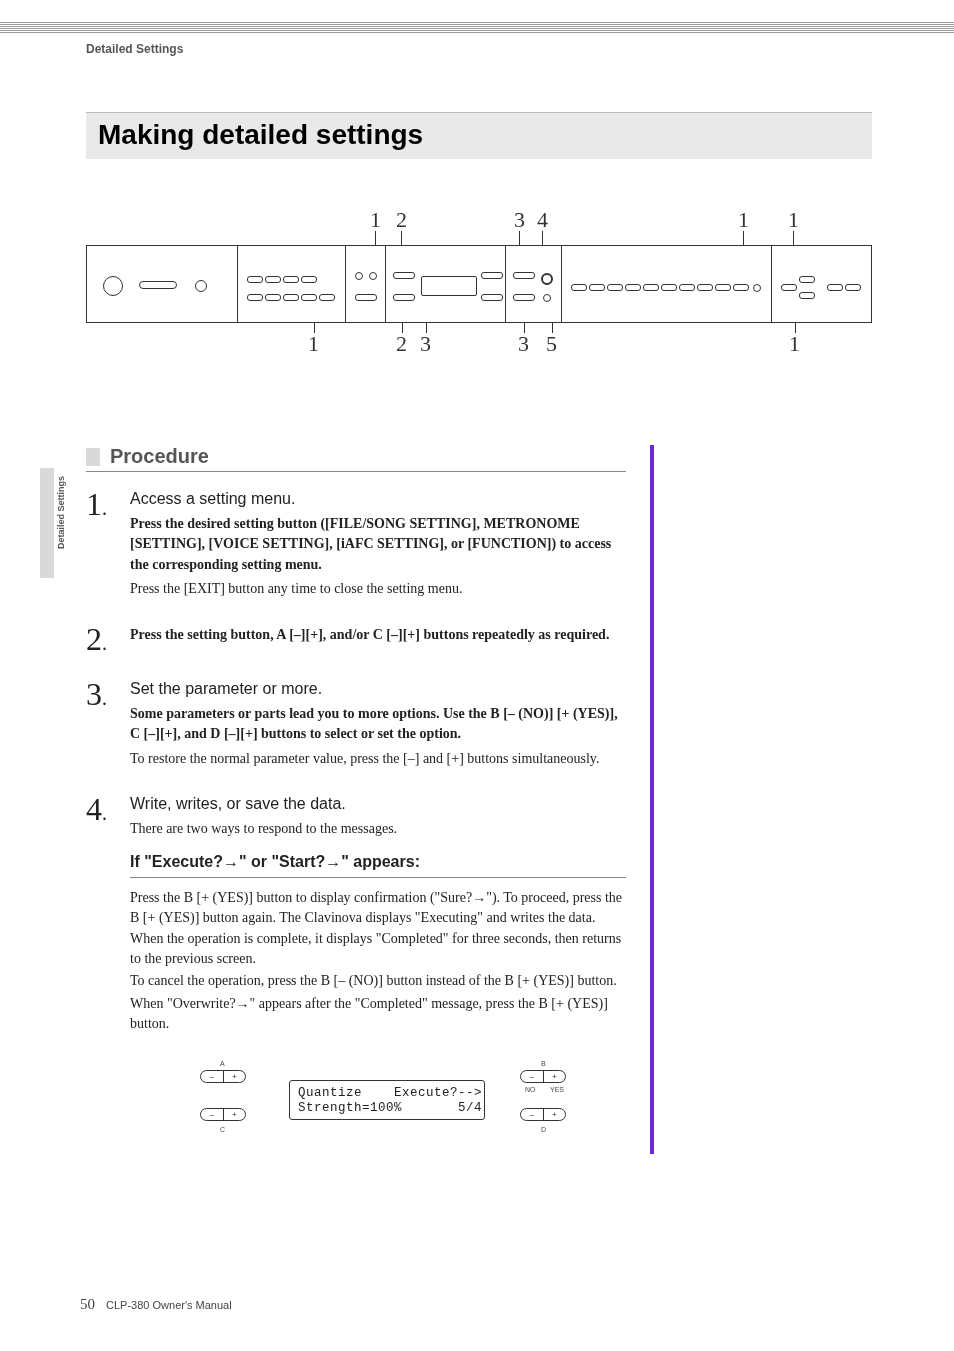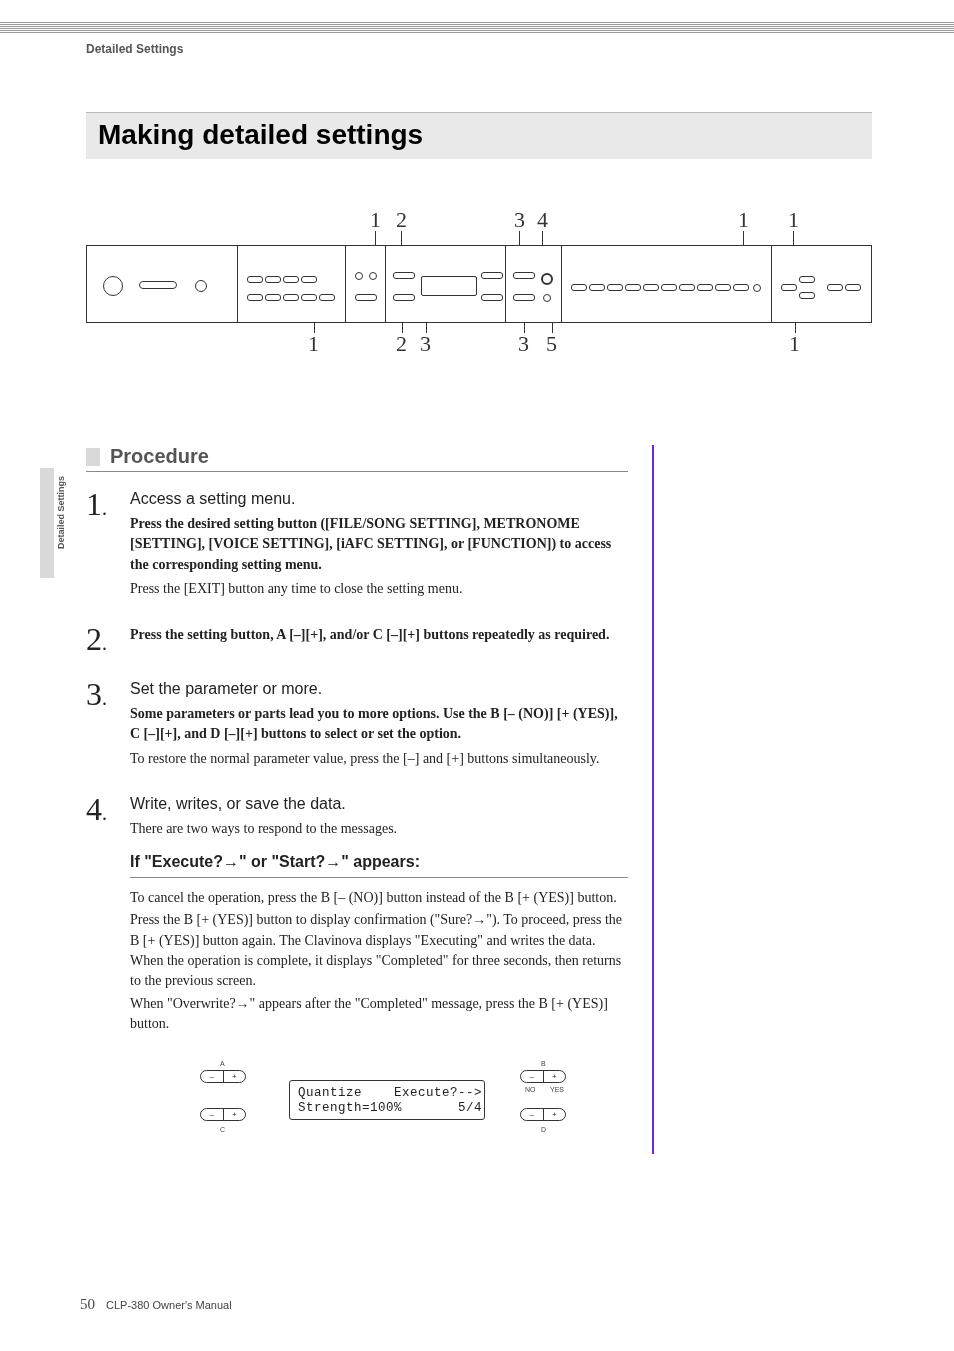--- a/index.html
+++ b/index.html
@@ -112,21 +112,21 @@
   }
 
   
   .body-cols {
     display: grid;
     grid-template-columns: 568px 1fr;
     margin-top: 58px;
   }
   .col-left {
     padding-right: 24px;
-    border-right: 2px solid #6d28d9;
+    border-right: 4px solid #6d28d9;
   }
   .proc-head {
     border-bottom: 1px solid #888;
     padding-bottom: 3px;
     margin-bottom: 18px;
     display: flex;
     align-items: center;
   }
   .proc-head .sq {
     width: 14px; height: 18px;
@@ -385,22 +385,22 @@
       <div class="step" style="margin-bottom:10px">
         <div class="num"><span>4</span><span class="dot">.</span></div>
         <div>
           <h3>Write, writes, or save the data.</h3>
           <p class="light-body">There are two ways to respond to the messages.</p>
         </div>
       </div>
 
       <h4 class="sub-heading">If "Execute?→" or "Start?→" appears:</h4>
       <hr class="hr-thin">
+      <p class="para">Press the B [+ (YES)] button to display confirmation ("Sure?→"). To proceed, press the B [+ (YES)] button again. The Clavinova displays "Executing" and writes the data. When the operation is complete, it displays "Completed" for three seconds, then returns to the previous screen.</p>
       <p class="para">To cancel the operation, press the B [– (NO)] button instead of the B [+ (YES)] button.</p>
-      <p class="para">Press the B [+ (YES)] button to display confirmation ("Sure?→"). To proceed, press the B [+ (YES)] button again. The Clavinova displays "Executing" and writes the data. When the operation is complete, it displays "Completed" for three seconds, then returns to the previous screen.</p>
       <p class="para">When "Overwrite?→" appears after the "Completed" message, press the B [+ (YES)] button.</p>
 
       <div class="lcd-wrap">
         <span class="ab-label" style="left:38px; top:4px">A</span>
         <div class="ab-btn" style="left:18px; top:14px"></div>
         <div class="ab-btn" style="left:18px; top:52px"></div>
         <span class="ab-label" style="left:38px; top:70px">C</span>
 
         <div class="lcd"><span>Quantize    Execute?--&gt;</span>
 <span>Strength=100%       5/4</span></div>

